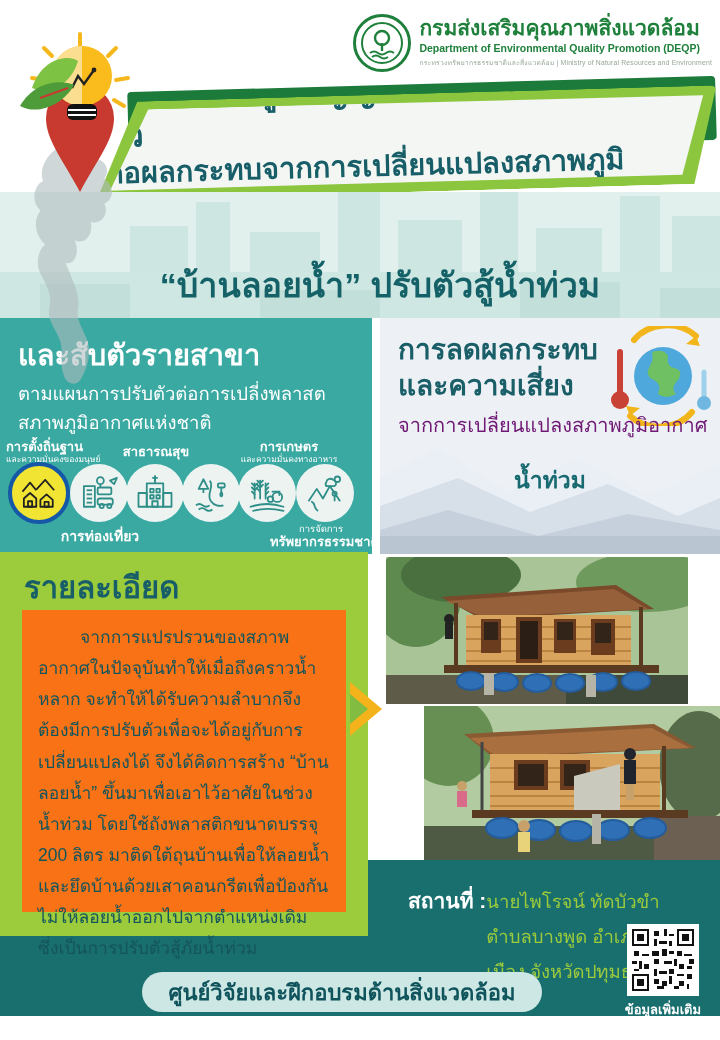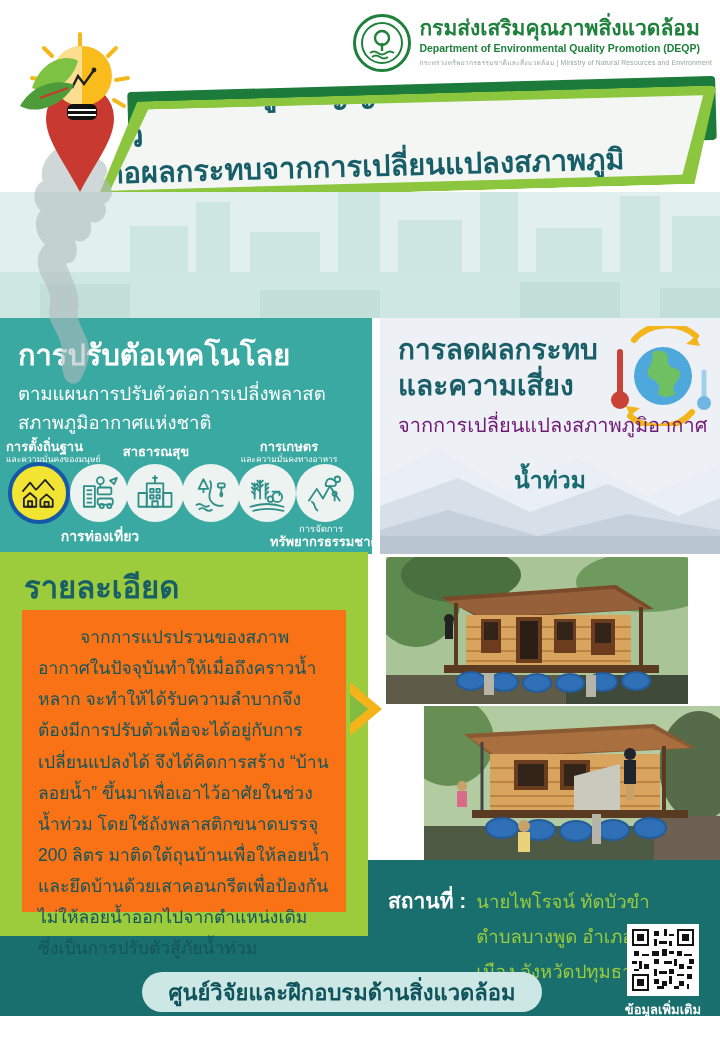--- a/index.html
+++ b/index.html
@@ -90,21 +90,21 @@
            border-top:15px solid transparent; border-bottom:15px solid transparent; border-left:18px solid #82BC41; }
 
   
   .photo { position:absolute; overflow:hidden; background:#9DB78C; }
   .photo1 { left:386px; top:557px; width:302px; height:147px; }
   .photo2 { left:424px; top:706px; width:296px; height:154px; }
   .photo svg { width:100%; height:100%; display:block; }
 
   
   .bottom-teal { position:absolute; left:0; top:860px; width:720px; height:156px; background:#196E6E; }
-  .loc-row { position:absolute; left:388px; top:884px; width:300px; display:flex; gap:10px; z-index:3; }
+  .loc-row { position:absolute; left:408px; top:884px; width:300px; display:flex; z-index:3; }
   .loc-label { font-size:21px; font-weight:bold; color:#fff; white-space:nowrap; }
   .loc-val { font-size:18.5px; color:#9CCB3B; line-height:1.9; }
   .qr-box { position:absolute; left:627px; top:924px; width:72px; height:72px; background:#fff; padding:5px; z-index:3; }
   .qr-box svg { width:100%; height:100%; display:block; }
   .qr-label { position:absolute; left:612px; top:999px; width:102px; text-align:center;
               font-size:13px; font-weight:bold; color:#fff; z-index:3; }
   .pill { position:absolute; left:142px; top:972px; width:400px; height:40px; background:#CDE7E4;
           border-radius:22px; display:flex; align-items:center; justify-content:center; z-index:3; }
   .pill span { font-size:22px; font-weight:bold; color:#0F545C; }
   .bottom-white { position:absolute; left:0; top:1016px; width:720px; height:24px; background:#fff; }
@@ -174,23 +174,24 @@
     <polyline points="62,62 68,50 74,58 84,44" fill="none" stroke="#222" stroke-width="2.4"></polyline>
     <circle cx="84" cy="44" r="2.4" fill="#222"></circle>
     <rect x="57" y="78" width="30" height="16" rx="6" fill="#111"></rect>
     <line x1="58" y1="84" x2="86" y2="84" stroke="#fff" stroke-width="2"></line>
     <line x1="58" y1="89" x2="86" y2="89" stroke="#fff" stroke-width="2"></line>
     <path d="M22,62 C32,32 58,28 68,35 C62,56 42,70 22,62 Z" fill="#7DC242"></path>
     <path d="M10,80 C24,56 50,53 64,59 C54,78 28,90 10,80 Z" fill="#4E9C39"></path>
     <line x1="30" y1="72" x2="58" y2="62" stroke="#C8392F" stroke-width="2"></line>
   </svg>
 
+  <div class="tech-title">“บ้านลอยน้ำ” ปรับตัวสู้น้ำท่วม</div>
 
   <div class="panel-left">
-    <div class="pl-title">การปรับตัอเทคโนโลย</div>
+    <div class="pl-title">และสับตัวรายสาขา</div>
     <div class="pl-sub">
       <span>ตามแผนการปรับตัวต่อการเปลี่งพลาสต</span><br>
       <span>สภาพภูมิอากาศแห่งชาติ</span>
     </div>
     <div class="sectors">
       <div class="slabel lab1">
         <span class="big">การตั้งถิ่นฐาน</span>
         <span class="small">และความมั่นคงของมนุษย์</span>
       </div>
       <div class="slabel lab3">

